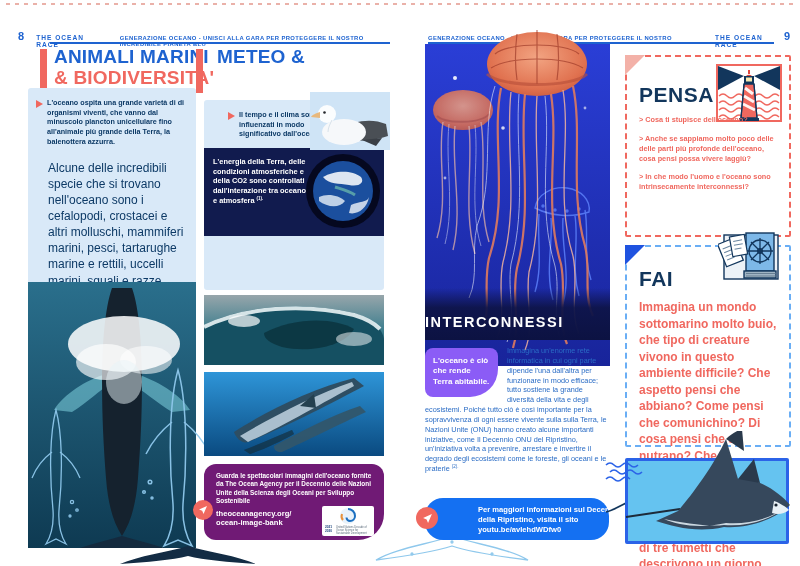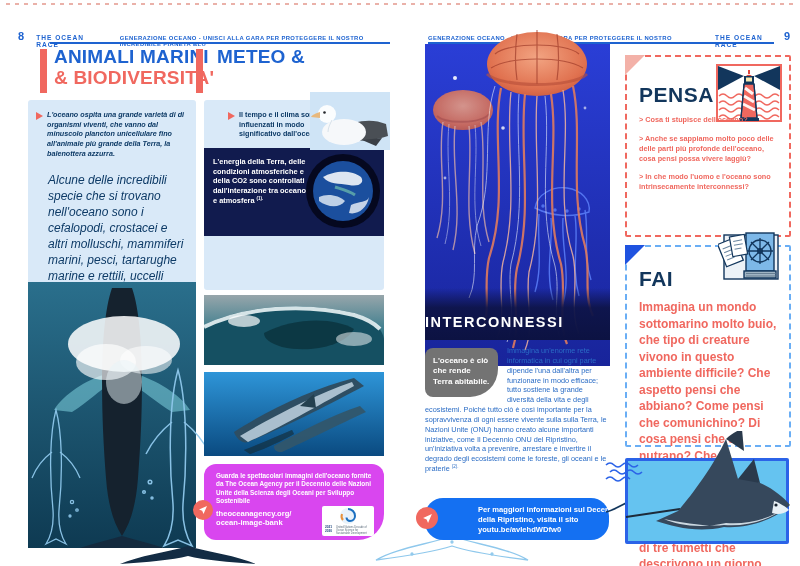--- a/index.html
+++ b/index.html
@@ -28,21 +28,21 @@
   .sect-title{font-weight:bold;font-size:19px;line-height:1.08;letter-spacing:.2px;}
   .t-blue{color:#1E63D0;}
   .t-red{color:#F0685F;}
   #bar1{left:40px;top:49px;height:44px;}
   #title1{left:54px;top:47px;width:170px;}
   #bar2{left:196px;top:49px;height:44px;}
   #title2{left:210px;top:47px;width:170px;margin-left:7px;}
 
   
   .panel{background:#D9E9F8;border-radius:3px;}
-  #panel1{left:28px;top:100px;width:168px;height:214px;font-style:italic;}
+  #panel1{left:28px;top:88px;width:168px;height:214px;}
   #panel2{left:204px;top:100px;width:180px;height:190px;}
   .bullet{width:0;height:0;border-left:7px solid #F0685F;border-top:4.5px solid transparent;border-bottom:4.5px solid transparent;}
   .lead{font-weight:bold;color:#0D3A66;font-size:7.2px;line-height:1.34;}
   .bodytx{color:#0D3A66;font-size:12px;line-height:1.34;}
 
   #panel1 .inner{position:absolute;left:8px;top:10px;width:150px;display:flex;gap:4px;}
   #panel1 .bodytx{position:absolute;left:20px;top:72px;width:140px;}
 
   #meteo-lead{position:absolute;left:24px;top:10px;width:116px;display:flex;gap:4px;}
   #navy-box{position:absolute;left:0;top:48px;width:180px;height:88px;background:#111B4E;}
@@ -51,21 +51,21 @@
   #meteo-body{position:absolute;left:9px;top:143px;width:164px;}
   sup{font-size:4.5px;}
 
   
   .photo{overflow:hidden;}
   #albatross{left:310px;top:92px;width:80px;height:58px;}
   #wave{left:204px;top:295px;width:180px;height:70px;}
   #dolphins{left:204px;top:372px;width:180px;height:84px;}
 
   
-  #agency{left:204px;top:464px;width:180px;height:76px;background:#d946ef;border-radius:12px 12px 26px 12px;color:#fff;}
+  #agency{left:204px;top:464px;width:180px;height:76px;background:#701a75;border-radius:12px 12px 26px 12px;color:#fff;}
   #agency .cap{position:absolute;left:12px;top:8px;width:158px;font-size:6.4px;line-height:1.32;font-weight:bold;}
   #agency .lnk{position:absolute;left:12px;top:46px;font-size:7.6px;font-weight:bold;line-height:1.15;}
   #un-logo{position:absolute;right:10px;top:42px;width:52px;height:30px;background:#fff;border-radius:2px;}
   #un-logo .swirl{position:absolute;left:17px;top:1px;}
   #un-logo .yr{position:absolute;left:3px;top:20px;font-size:3.2px;color:#18407a;font-weight:bold;line-height:1.1;width:10px;}
   #un-logo .untx{position:absolute;left:14px;top:20px;font-size:2.7px;color:#5a6b7a;line-height:1.15;width:36px;}
   .redcirc{width:20px;height:20px;border-radius:50%;background:#F0685F;display:flex;align-items:center;justify-content:center;}
   #agency-arrow{left:193px;top:500px;}
   #cta-arrow{left:416px;top:507px;width:22px;height:22px;}
 
@@ -77,21 +77,21 @@
   
   #jelly{left:425px;top:44px;width:185px;height:296px;}
   #jelly svg{position:absolute;left:0;top:-26px;}
   #jelly .band{position:absolute;left:0;bottom:0;width:185px;height:52px;
      background:linear-gradient(180deg,rgba(15,22,80,0) 0%,rgba(14,20,72,.94) 38%,#0C1242 100%);}
   #jelly .band .ttl{position:absolute;left:0;bottom:10px;width:185px;text-align:left;color:#fff;
      font-weight:bold;font-size:14.5px;letter-spacing:1.5px;}
 
   
   #inter-text{left:425px;top:346px;width:187px;color:#2A6CC5;font-size:7.3px;line-height:1.35;}
-  #ocean-callout{float:left;width:58px;background:#737373;color:#fff;font-weight:bold;font-size:8px;line-height:1.3;
+  #ocean-callout{float:left;width:58px;background:#8b5cf6;color:#fff;font-weight:bold;font-size:8px;line-height:1.3;
      padding:8px 7px 10px 8px;border-radius:8px 8px 28px 8px;margin:2px 9px 4px 0;}
 
   
   #cta{left:425px;top:498px;width:184px;height:42px;background:#1470F2;border-radius:18px;color:#fff;}
   #cta .txt{position:absolute;left:26px;top:7px;width:150px;font-size:7.6px;font-weight:bold;line-height:1.3;margin-left:27px;}
   #cta-line{left:606px;top:500px;}
 
   
   .dashbox{background:#fff;}
   #pensa{left:625px;top:55px;width:162px;height:178px;border:2px dashed #F0685F;border-radius:2px;}

